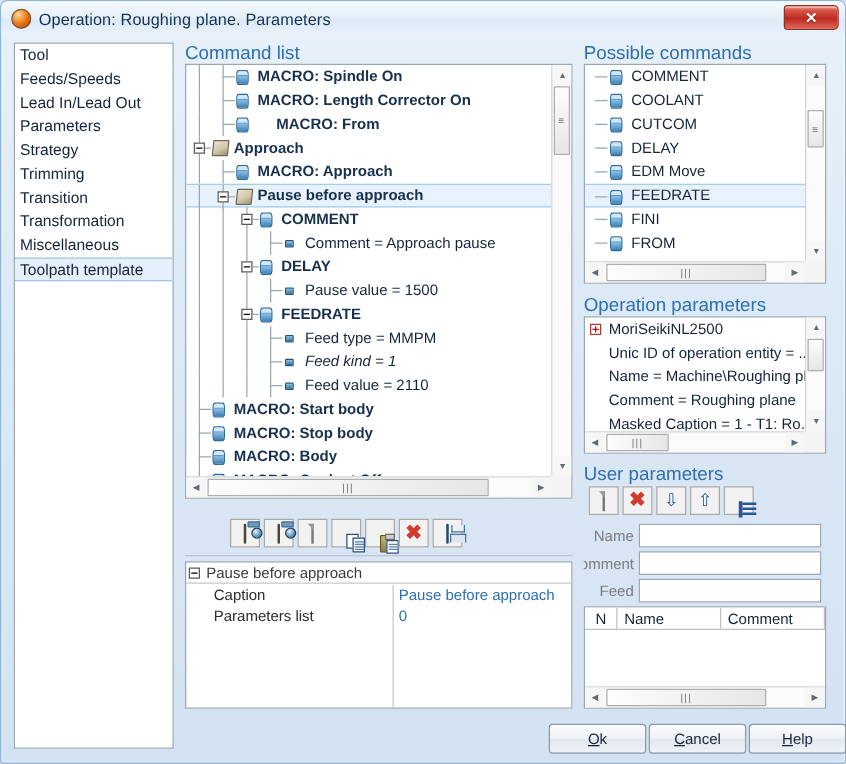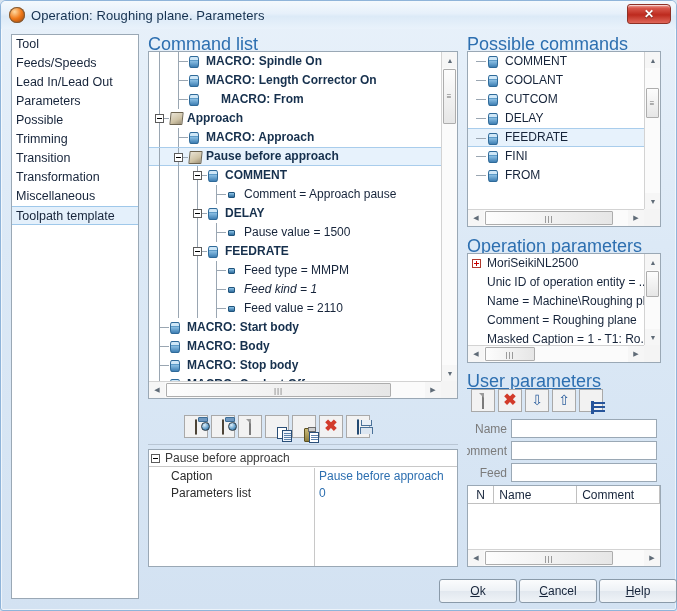--- a/index.html
+++ b/index.html
@@ -53,21 +53,21 @@
   }
   .side-item {
     height:19px; line-height:19px; padding-left:4px;
     font-size:12.5px; color:#16243a; white-space:nowrap; cursor:default;
   }
   .side-item.sel {
     background:#e4f0fb; border-top:1px solid #9fc8ea; border-bottom:1px solid #9fc8ea;
   }
   
   .caption {
-    position:absolute; font-size:18px; color:#2d6fb0;text-decoration:underline;
+    position:absolute; font-size:15px; color:#2d6fb0;
   }
   
   .listbox {
     position:absolute; background:#fff; border:1px solid #9aa8b5; overflow:hidden;
   }
   
   .tree { position:absolute; left:0; top:0; right:16px; bottom:17px; overflow:hidden; }
   .trow {
     position:relative; height:19px; line-height:19px; white-space:nowrap;
     font-size:12px; color:#16243a;
@@ -264,21 +264,21 @@
     <div class="title-icon"></div>
     <div class="title-text">Operation: Roughing plane. Parameters</div>
     <div class="close-btn">✕</div>
   </div>
 
   <div class="sidebar" id="sidebar">
       <div class="side-item">Tool</div>
       <div class="side-item">Feeds/Speeds</div>
       <div class="side-item">Lead In/Lead Out</div>
       <div class="side-item">Parameters</div>
-      <div class="side-item">Possible</div>
+      <div class="side-item">Strategy</div>
       <div class="side-item">Trimming</div>
       <div class="side-item">Transition</div>
       <div class="side-item">Transformation</div>
       <div class="side-item">Miscellaneous</div>
       <div class="side-item sel">Toolpath template</div>
     </div>
 
   <div class="caption" style="left:147px; top:33px;">Command list</div>
   <div class="listbox" style="left:147px; top:50px; width:310px; height:348px;">
     <div class="tree" id="cmd-tree">
@@ -400,27 +400,27 @@
         <div class="trow bold">
           <div class="vline" style="left: 10px; top: 0px; height: 19px;"></div>
           <div class="hline" style="left: 10px; width: 10px;"></div>
           <div class="ico-macro" style="left: 21px;"></div>
           <div class="tlabel" style="left: 38px;">MACRO: Start body</div>
         </div>
         <div class="trow bold">
           <div class="vline" style="left: 10px; top: 0px; height: 19px;"></div>
           <div class="hline" style="left: 10px; width: 10px;"></div>
           <div class="ico-macro" style="left: 21px;"></div>
-          <div class="tlabel" style="left: 38px;">MACRO: Body</div>
+          <div class="tlabel" style="left: 38px;">MACRO: Stop body</div>
         </div>
         <div class="trow bold">
           <div class="vline" style="left: 10px; top: 0px; height: 19px;"></div>
           <div class="hline" style="left: 10px; width: 10px;"></div>
           <div class="ico-macro" style="left: 21px;"></div>
-          <div class="tlabel" style="left: 38px;">MACRO: Stop body</div>
+          <div class="tlabel" style="left: 38px;">MACRO: Body</div>
         </div>
         <div class="trow bold">
           <div class="vline" style="left: 10px; top: 0px; height: 19px;"></div>
           <div class="ico-macro" style="left: 21px;"></div>
           <div class="tlabel" style="left: 38px;">MACRO: Coolant Off</div>
         </div>
       </div>
 
     <div class="vscroll">
       <div class="sb-arrow" style="left:0;top:0;width:16px;height:16px;">▲</div>
@@ -496,20 +496,25 @@
         <div class="trow">
           <div class="hline" style="left:8px;width:10px;"></div>
           <div class="ico-macro" style="left:20px;"></div>
           <div class="tlabel" style="left:37px;">CUTCOM</div>
         </div>
         <div class="trow">
           <div class="hline" style="left:8px;width:10px;"></div>
           <div class="ico-macro" style="left:20px;"></div>
           <div class="tlabel" style="left:37px;">DELAY</div>
         </div>
+        <div class="trow">
+          <div class="hline" style="left:8px;width:10px;"></div>
+          <div class="ico-macro" style="left:20px;"></div>
+          <div class="tlabel" style="left:37px;">EDM Move</div>
+        </div>
         <div class="trow sel">
           <div class="hline" style="left:8px;width:10px;"></div>
           <div class="ico-macro" style="left:20px;"></div>
           <div class="tlabel" style="left:37px;">FEEDRATE</div>
         </div>
         <div class="trow">
           <div class="hline" style="left:8px;width:10px;"></div>
           <div class="ico-macro" style="left:20px;"></div>
           <div class="tlabel" style="left:37px;">FINI</div>
         </div>

